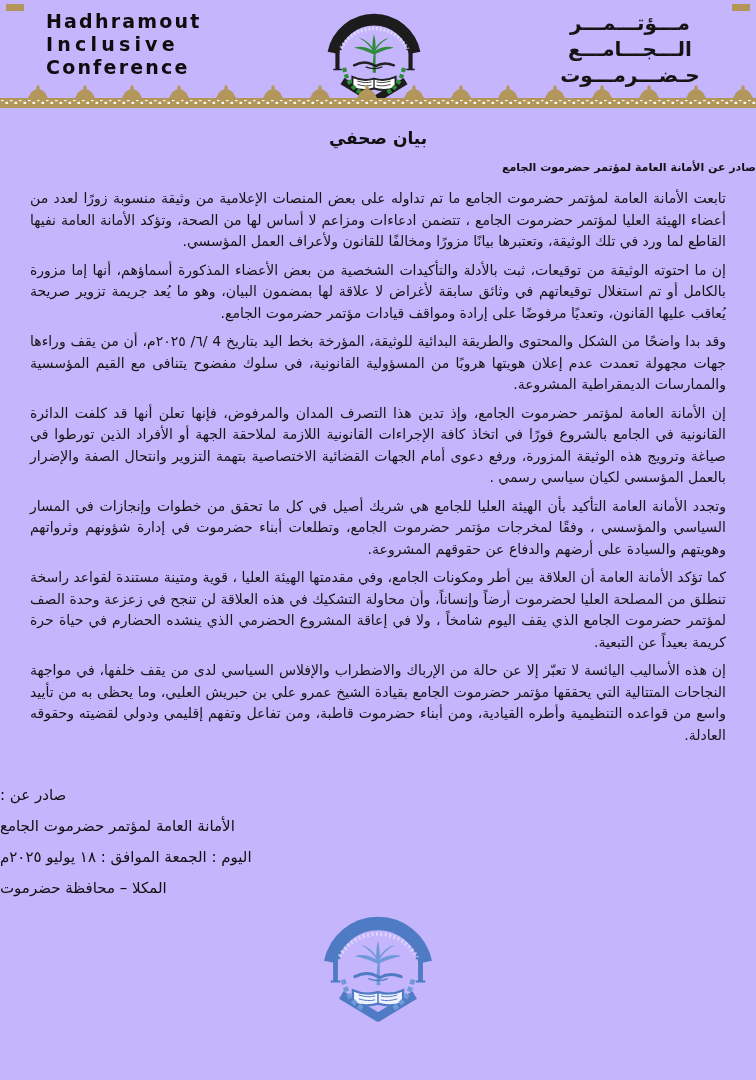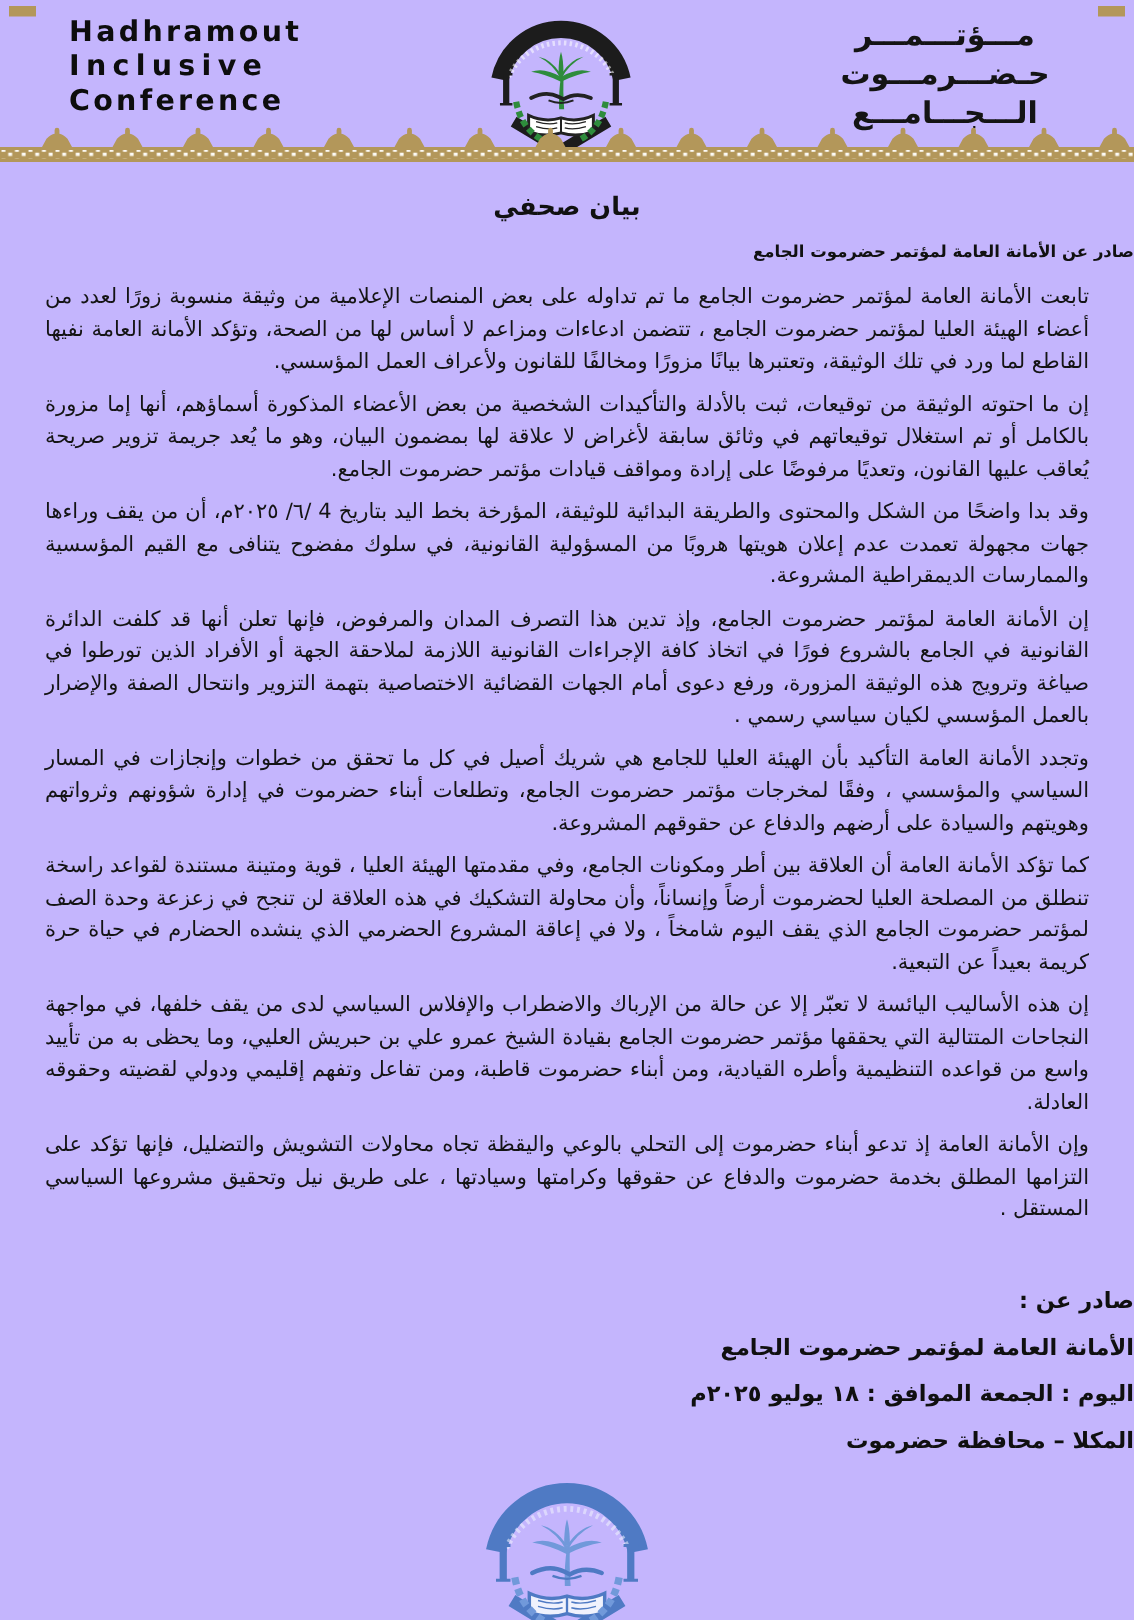--- a/index.html
+++ b/index.html
@@ -64,22 +64,22 @@
     font-size: 14px;
     font-weight: normal;
     line-height: 21.5px;
     color: #141414;
   }
   .body p { margin: 0 0 7px 0; }
 
   
   .footer {
     direction: rtl;
-    text-align: right;
-    font-weight: bold;
+    text-align: left;
+    font-weight: normal;
     font-size: 15px;
     margin-top: 40px;
     color: #101010;
   }
   .footer div { margin-bottom: 13px; }
 
   
   .stamp-wrap { text-align: center; margin-top: 2px; }
 
   
@@ -143,22 +143,22 @@
     </div>
 
     <div class="header-logo">
       <svg class="emblem--ink" width="100" height="98" viewBox="0 0 120 118">
         <use href="#emblem"></use>
       </svg>
     </div>
 
     <div class="org-ar">
       <div>مـــؤتـــمـــر</div>
+      <div>الـــجـــامـــع</div>
       <div>حـضـــرمـــوت</div>
-      <div>الـــجـــامـــع</div>
     </div>
   </div>
 
   <svg class="band" width="756" height="24" viewBox="0 0 756 24">
     <defs>
       <pattern id="chk" width="9" height="7" patternUnits="userSpaceOnUse">
         <rect width="9" height="7" fill="#b3975a"></rect>
         <rect x="1" y="1" width="2.6" height="2.2" fill="#fdfbf6"></rect>
         <rect x="5.5" y="3.8" width="2.6" height="2.2" fill="#fdfbf6"></rect>
       </pattern>
@@ -189,21 +189,20 @@
   <div class="subtitle">صادر عن الأمانة العامة لمؤتمر حضرموت الجامع</div>
 
   <div class="body">
     <p>تابعت الأمانة العامة لمؤتمر حضرموت الجامع ما تم تداوله على بعض المنصات الإعلامية من وثيقة منسوبة زورًا لعدد من أعضاء الهيئة العليا لمؤتمر حضرموت الجامع ، تتضمن ادعاءات ومزاعم لا أساس لها من الصحة، وتؤكد الأمانة العامة نفيها القاطع لما ورد في تلك الوثيقة، وتعتبرها بيانًا مزورًا ومخالفًا للقانون ولأعراف العمل المؤسسي.</p>
     <p>إن ما احتوته الوثيقة من توقيعات، ثبت بالأدلة والتأكيدات الشخصية من بعض الأعضاء المذكورة أسماؤهم، أنها إما مزورة بالكامل أو تم استغلال توقيعاتهم في وثائق سابقة لأغراض لا علاقة لها بمضمون البيان، وهو ما يُعد جريمة تزوير صريحة يُعاقب عليها القانون، وتعديًا مرفوضًا على إرادة ومواقف قيادات مؤتمر حضرموت الجامع.</p>
     <p>وقد بدا واضحًا من الشكل والمحتوى والطريقة البدائية للوثيقة، المؤرخة بخط اليد بتاريخ 4 /٦/ ٢٠٢٥م، أن من يقف وراءها جهات مجهولة تعمدت عدم إعلان هويتها هروبًا من المسؤولية القانونية، في سلوك مفضوح يتنافى مع القيم المؤسسية والممارسات الديمقراطية المشروعة.</p>
     <p>إن الأمانة العامة لمؤتمر حضرموت الجامع، وإذ تدين هذا التصرف المدان والمرفوض، فإنها تعلن أنها قد كلفت الدائرة القانونية في الجامع بالشروع فورًا في اتخاذ كافة الإجراءات القانونية اللازمة لملاحقة الجهة أو الأفراد الذين تورطوا في صياغة وترويج هذه الوثيقة المزورة، ورفع دعوى أمام الجهات القضائية الاختصاصية بتهمة التزوير وانتحال الصفة والإضرار بالعمل المؤسسي لكيان سياسي رسمي .</p>
     <p>وتجدد الأمانة العامة التأكيد بأن الهيئة العليا للجامع هي شريك أصيل في كل ما تحقق من خطوات وإنجازات في المسار السياسي والمؤسسي ، وفقًا لمخرجات مؤتمر حضرموت الجامع، وتطلعات أبناء حضرموت في إدارة شؤونهم وثرواتهم وهويتهم والسيادة على أرضهم والدفاع عن حقوقهم المشروعة.</p>
     <p>كما تؤكد الأمانة العامة أن العلاقة بين أطر ومكونات الجامع، وفي مقدمتها الهيئة العليا ، قوية ومتينة مستندة لقواعد راسخة تنطلق من المصلحة العليا لحضرموت أرضاً وإنساناً، وأن محاولة التشكيك في هذه العلاقة لن تنجح في زعزعة وحدة الصف لمؤتمر حضرموت الجامع الذي يقف اليوم شامخاً ، ولا في إعاقة المشروع الحضرمي الذي ينشده الحضارم في حياة حرة كريمة بعيداً عن التبعية.</p>
     <p>إن هذه الأساليب اليائسة لا تعبّر إلا عن حالة من الإرباك والاضطراب والإفلاس السياسي لدى من يقف خلفها، في مواجهة النجاحات المتتالية التي يحققها مؤتمر حضرموت الجامع بقيادة الشيخ عمرو علي بن حبريش العليي، وما يحظى به من تأييد واسع من قواعده التنظيمية وأطره القيادية، ومن أبناء حضرموت قاطبة، ومن تفاعل وتفهم إقليمي ودولي لقضيته وحقوقه العادلة.</p>
-    <p>وإن الأمانة العامة إذ تدعو أبناء حضرموت إلى التحلي بالوعي واليقظة تجاه محاولات التشويش والتضليل، فإنها تؤكد على التزامها المطلق بخدمة حضرموت والدفاع عن حقوقها وكرامتها وسيادتها ، على طريق نيل وتحقيق مشروعها السياسي المستقل .</p>
   </div>
 
   <div class="footer">
     <div>صادر عن :</div>
     <div>الأمانة العامة لمؤتمر حضرموت الجامع</div>
     <div>اليوم : الجمعة  الموافق : ١٨ يوليو ٢٠٢٥م</div>
     <div>المكلا – محافظة حضرموت</div>
   </div>
 
   <div class="stamp-wrap">

